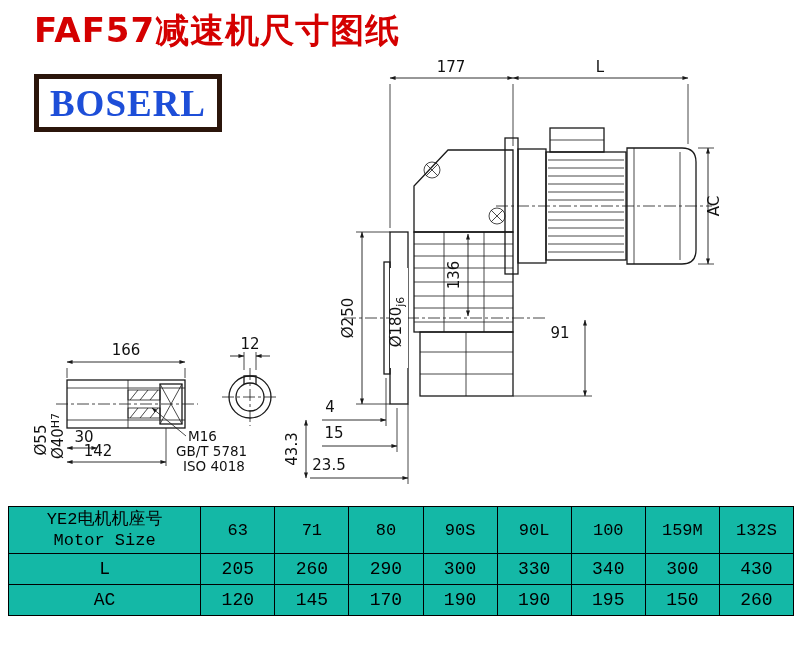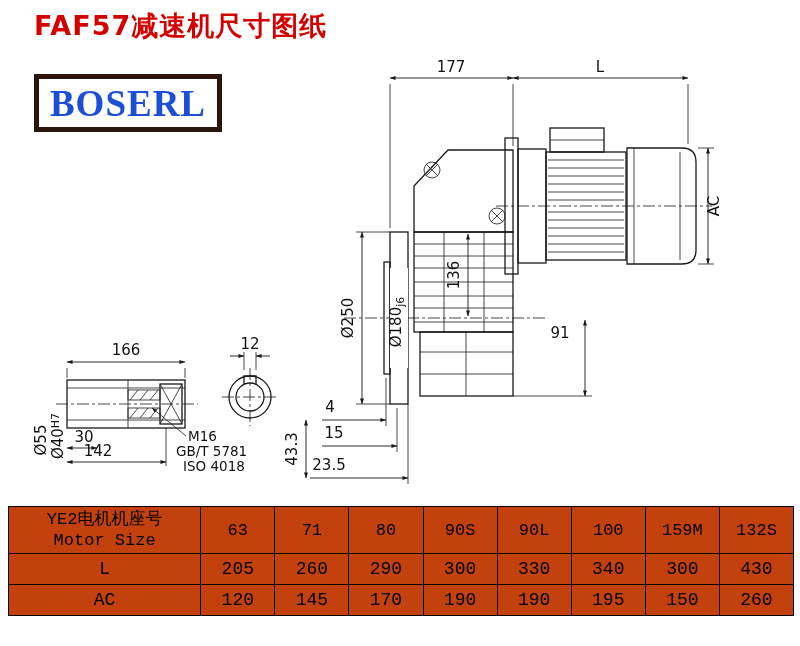--- a/index.html
+++ b/index.html
@@ -1,27 +1,27 @@
 <!DOCTYPE html>
 <html><head>
 <meta charset="utf-8">
 <style>
   html,body{margin:0;padding:0;background:#ffffff;}
   body{width:800px;height:646px;position:relative;font-family:"DejaVu Sans",sans-serif;color:#111;overflow:hidden;}
-  .page-title{position:absolute;left:34px;top:8px;font-size:27px;font-weight:bold;color:#d40000;letter-spacing:1px;white-space:nowrap;}
+  .page-title{position:absolute;left:34px;top:8px;font-size:34px;font-weight:bold;color:#d40000;letter-spacing:1px;white-space:nowrap;}
   .logo{position:absolute;left:34px;top:74px;width:178px;height:48px;border:5px solid #2b150b;background:#fff;display:flex;align-items:center;justify-content:center;}
   .logo span{font-family:"Liberation Serif",serif;font-size:37px;font-weight:bold;color:#1d4ed8;letter-spacing:1px;line-height:1;}
   svg.drawing{position:absolute;left:0;top:0;}
   .ol{fill:none;stroke:#1a1a1a;stroke-width:1.3;}
   .tl{fill:none;stroke:#1a1a1a;stroke-width:0.8;}
   .dim{fill:none;stroke:#1a1a1a;stroke-width:0.9;}
   .cl{fill:none;stroke:#1a1a1a;stroke-width:0.8;stroke-dasharray:12 3 3 3;}
   .dt{font-family:"DejaVu Sans",sans-serif;font-size:15px;fill:#111;text-anchor:middle;}
   .ds{font-family:"DejaVu Sans",sans-serif;font-size:13.5px;fill:#111;text-anchor:start;}
-  table.dims{position:absolute;left:8px;top:506px;width:786px;border-collapse:collapse;table-layout:fixed;font-family:"Liberation Mono",monospace;color:#000;background:#c2410c;}
+  table.dims{position:absolute;left:8px;top:506px;width:786px;border-collapse:collapse;table-layout:fixed;font-family:"Liberation Mono",monospace;color:#000;background:#14b8a6;}
   table.dims td{border:1.6px solid #000;text-align:center;vertical-align:middle;padding:0;font-size:18px;}
   table.dims tr.hdr td{height:46px;font-size:17px;}
   table.dims tr.row td{height:30px;}
   .hcell div{line-height:1.25;}
 </style>
 </head>
 <body>
 
 <div class="page-title">FAF57减速机尺寸图纸</div>
 

